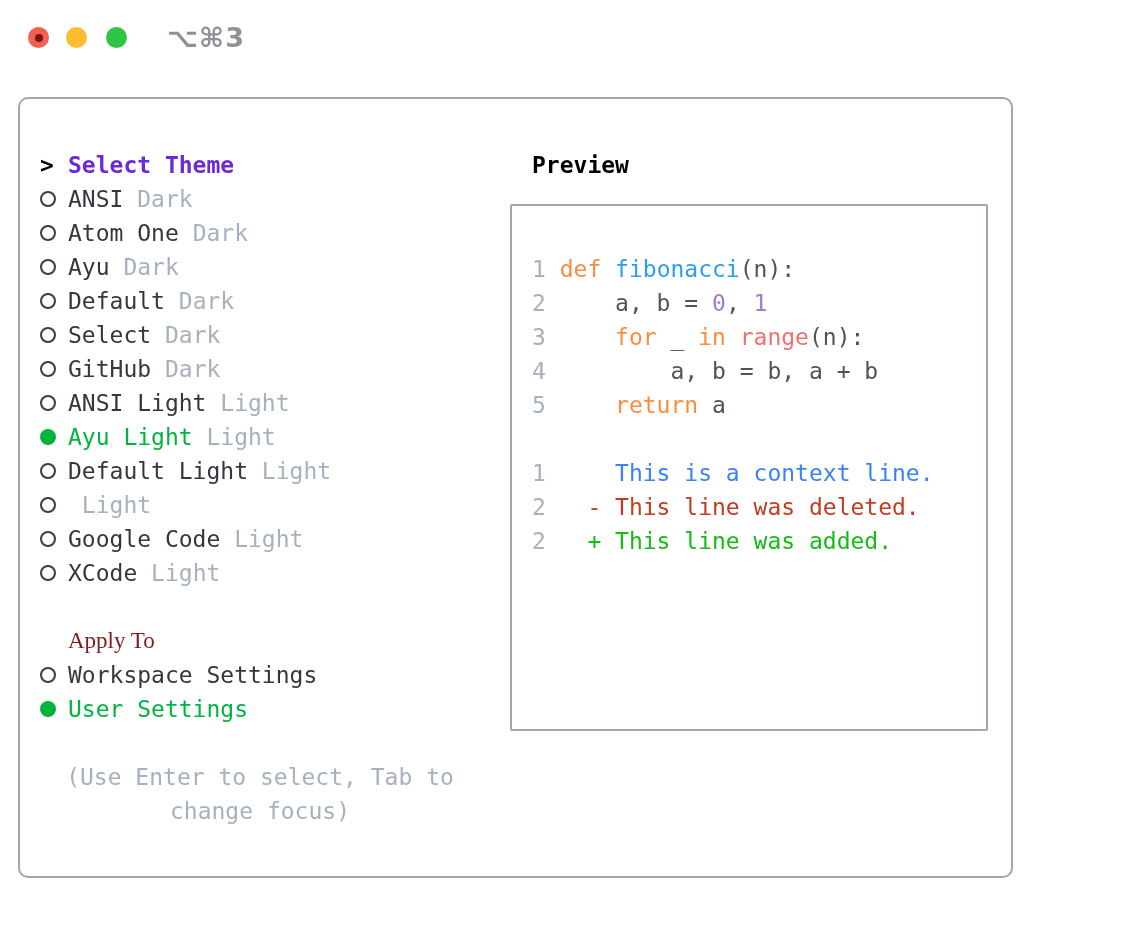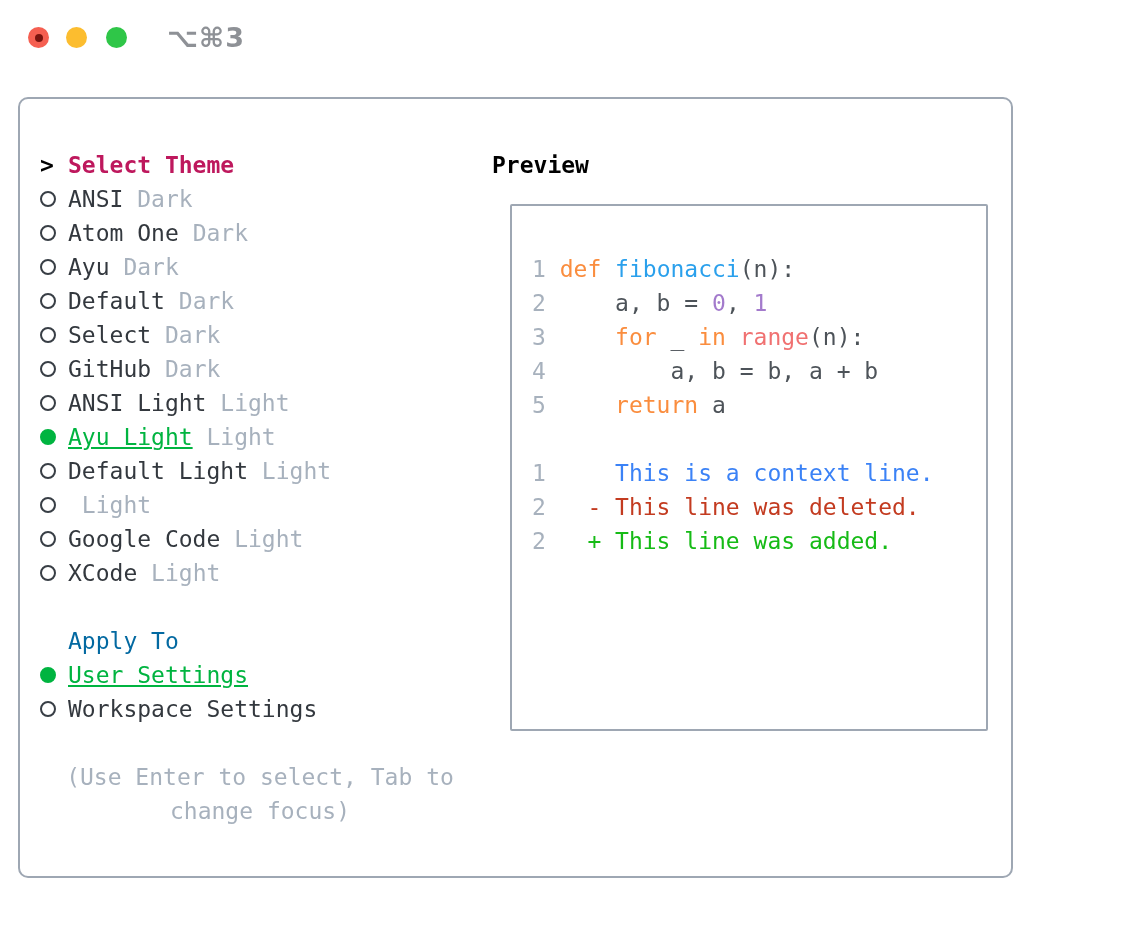--- a/index.html
+++ b/index.html
@@ -26,31 +26,31 @@
   .panel{
     position:absolute;left:18px;top:97px;width:995px;height:781px;
     border:2px solid #9ea7b3;border-radius:10px;background:#ffffff;box-sizing:border-box;
   }
 
   .left-col{position:absolute;left:20px;top:49px;width:450px;}
   .row{display:flex;align-items:center;height:34px;font-size:23px;color:#33383e;white-space:pre;}
   .spacer{height:34px;}
   .cell{display:inline-flex;align-items:center;width:28px;flex:0 0 28px;}
   .cursor{font-weight:bold;color:#000;}
-  .h-bold{font-weight:bold;color:#be185d;}
+  .h-bold{font-weight:bold;color:#6d28d9;}
   .radio{width:12px;height:12px;border:2.5px solid #383e45;border-radius:50%;box-sizing:content-box;}
   .selected .radio{background:#00b440;border-color:#00b440;}
-  .selected .name{color:#00b440;text-decoration:underline;}
+  .selected .name{color:#00b440;}
   .variant{color:#a7b1bd;margin-left:1ch;text-align:right;}
   .hint{
     margin-top:0;width:440px;font-size:23px;line-height:34px;color:#a7b1bd;white-space:pre;text-align:center;
   }
 
   
-  .preview-header{position:absolute;left:472px;top:49px;height:34px;display:flex;align-items:center;
+  .preview-header{position:absolute;left:512px;top:49px;height:34px;display:flex;align-items:center;
     font-size:23px;font-weight:bold;color:#000;}
   .preview-box{
     position:absolute;left:490px;top:105px;width:478px;height:527px;
     border:2px solid #9ea7b3;background:#ffffff;box-sizing:border-box;border-radius:2px;
   }
   .code{position:absolute;left:20px;top:46px;}
   .code-line{height:34px;font-size:23px;line-height:34px;white-space:pre;color:#4d5359;}
   .ln{display:inline-block;width:2ch;color:#a7b1bd;}
   .tok-code{color:#4d5359;}
   .tok-kw{color:#fa8d3e;}
@@ -117,29 +117,29 @@
     <span class="cell"><span class="radio"></span></span><span class="name">Google Code</span><span class="variant">Light</span>
   </div>
           <div class="row theme-item">
     <span class="cell"><span class="radio"></span></span><span class="name">XCode</span><span class="variant">Light</span>
   </div>
         </div>
 
       <div class="spacer"></div>
 
       <div class="row">
-        <span class="cell"></span><span style="color:#0369a1;">Apply To</span>
+        <span class="cell"></span><span style="color:#7f1d1d;font-family:Liberation Serif, serif;">Apply To</span>
       </div>
 
       <div id="apply-list">
+          <div class="row apply-item">
+    <span class="cell"><span class="radio"></span></span><span class="name">Workspace Settings</span>
+  </div>
           <div class="row apply-item selected">
     <span class="cell"><span class="radio"></span></span><span class="name">User Settings</span>
-  </div>
-          <div class="row apply-item">
-    <span class="cell"><span class="radio"></span></span><span class="name">Workspace Settings</span>
   </div>
         </div>
 
       <div class="spacer"></div>
 
       <div class="hint"><span>(Use Enter to select, Tab to</span><br><span>change focus)</span></div>
     </div>
 
     <div class="preview-header">Preview</div>
 

